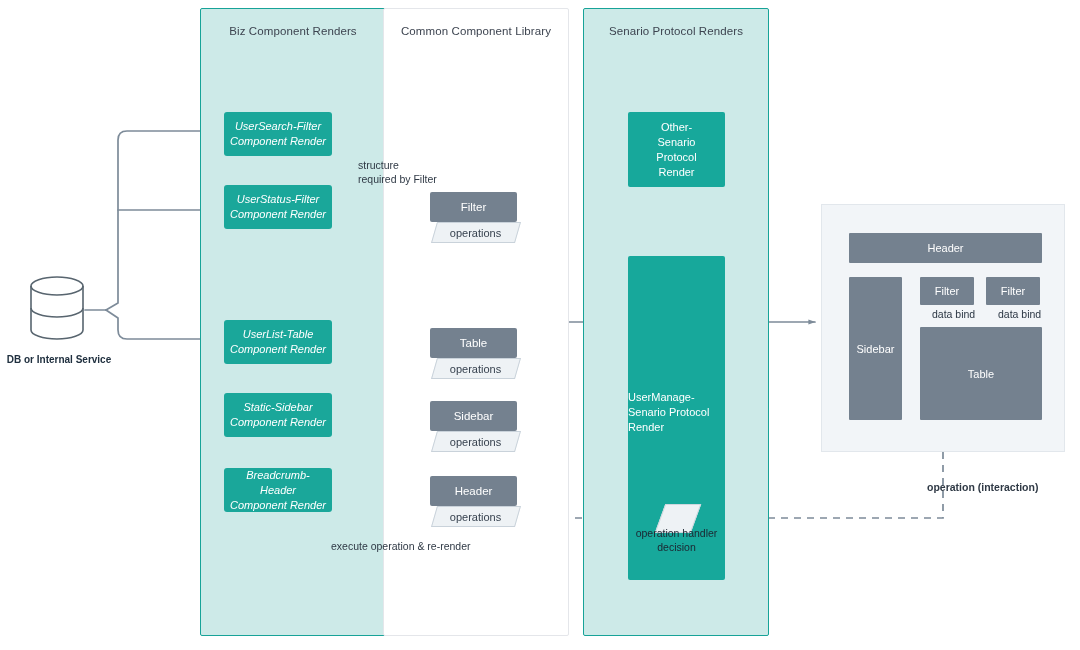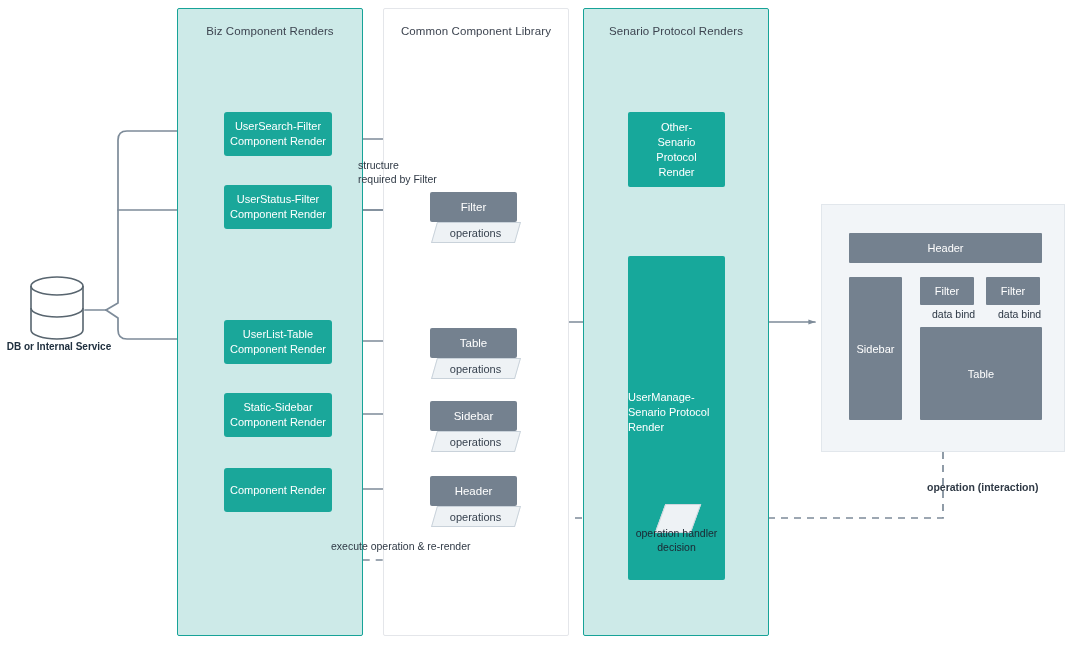--- a/index.html
+++ b/index.html
@@ -53,21 +53,21 @@
     border-radius: 3px;
     color: #ffffff;
     font-size: 11px;
     line-height: 15px;
     display: flex;
     align-items: center;
     justify-content: center;
     text-align: center;
     padding: 2px 6px;
   }
-  .biz-box span { display: block; }
+  .biz-box span { display: block; font-style: italic; }
 
   
   .comp-box {
     position: absolute;
     box-sizing: border-box;
     background: #74818f;
     border-radius: 2px;
     color: #ffffff;
     font-size: 11.5px;
     display: flex;
@@ -240,33 +240,33 @@
       <path d="M31,286 L31,330 A26,9 0 0 0 83,330 L83,286"></path>
       <path d="M31,308 A26,9 0 0 0 83,308"></path>
     </g>
 
     <g stroke="#2c3744" stroke-width="1.6" fill="none">
       <path d="M948,293 L948,304" marker-end="url(#arrowtiny)"></path>
       <path d="M1014,293 L1014,304" marker-end="url(#arrowtiny)"></path>
     </g>
   </svg>
 
-  <div class="lane teal" style="left:177px; top:8px; width:186px; height:628px;">
+  <div class="lane teal" style="left:200px; top:8px; width:186px; height:628px;">
     <div class="lane-title">Biz Component Renders</div>
   </div>
 
   <div class="lane teal" style="left:583px; top:8px; width:186px; height:628px;">
     <div class="lane-title">Senario Protocol Renders</div>
   </div>
 
   <div class="lane plain" style="left:383px; top:8px; width:186px; height:628px;">
     <div class="lane-title">Common Component Library</div>
   </div>
 
-  <div class="db-label" style="left:0px; top:341px; width:118px;">DB or Internal Service</div>
+  <div class="db-label" style="left:0px; top:354px; width:118px;">DB or Internal Service</div>
 
   <div class="biz-box" style="left:224px; top:112px; width:108px; height:44px;">
     <div>
       <span>UserSearch-Filter</span>
       <span>Component Render</span>
     </div>
   </div>
 
   <div class="biz-box" style="left:224px; top:185px; width:108px; height:44px;">
     <div>
@@ -284,20 +284,21 @@
 
   <div class="biz-box" style="left:224px; top:393px; width:108px; height:44px;justify-content:center;">
     <div>
       <span>Static-Sidebar</span>
       <span>Component Render</span>
     </div>
   </div>
 
   <div class="biz-box" style="left:224px; top:468px; width:108px; height:44px;">
     <div>
+      <span>Breadcrumb-Header</span>
       <span>Component Render</span>
     </div>
   </div>
 
   <div class="comp-box" style="left:430px; top:192px; width:87px; height:30px;">
     <span>Filter</span>
   </div>
   <div class="ops" style="left:434px; top:222px; width:84px; height:21px;">
     <span>operations</span>
   </div>

